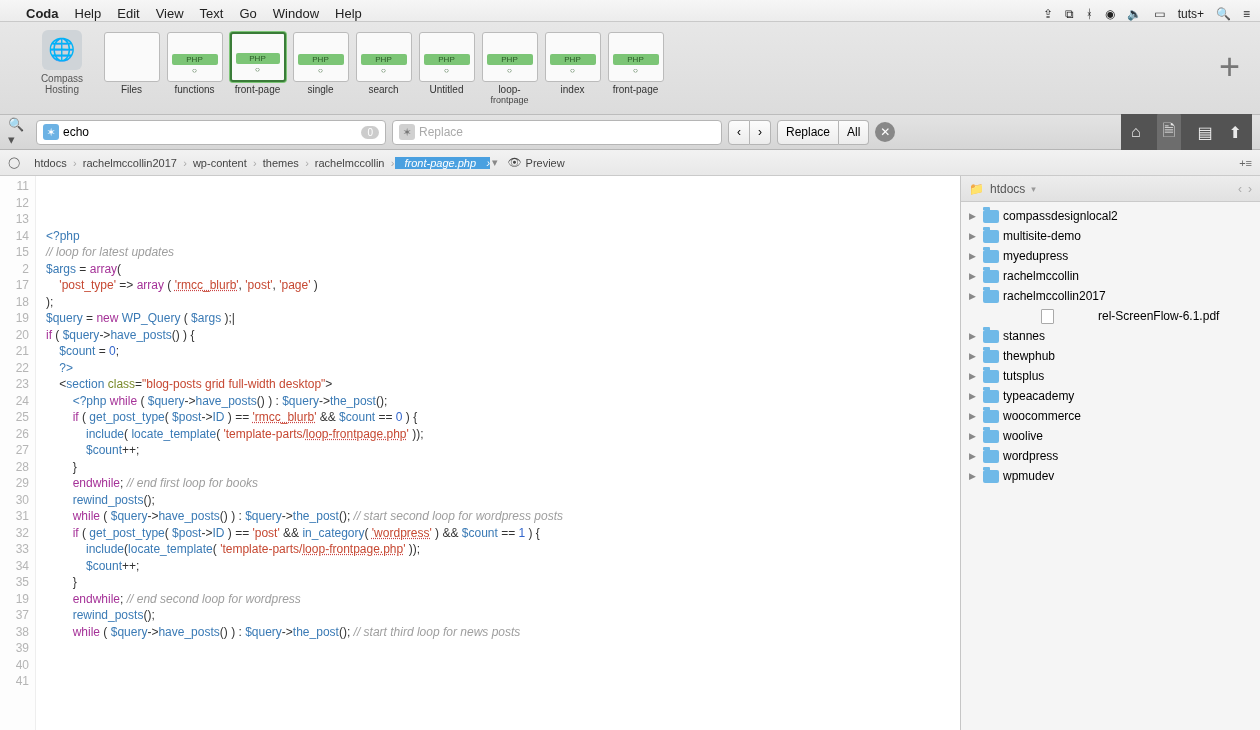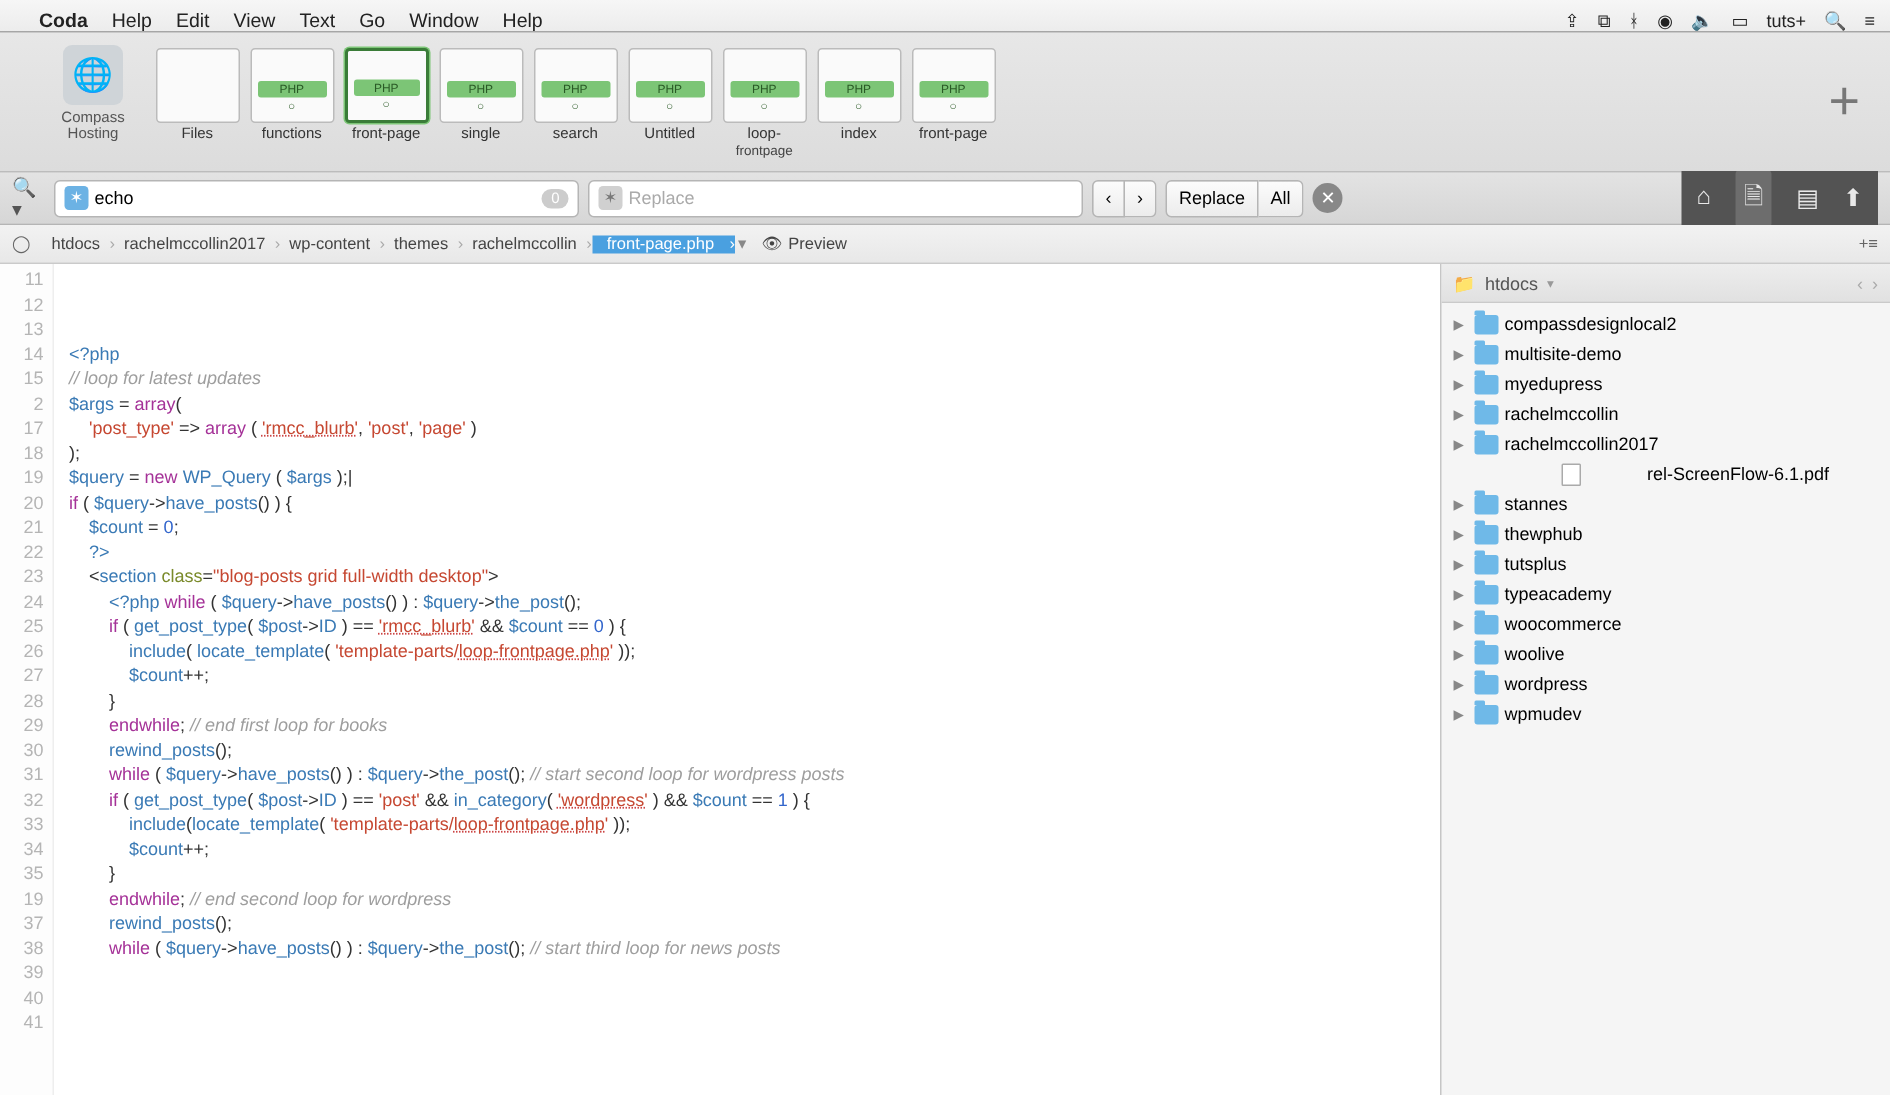--- a/index.html
+++ b/index.html
@@ -37,21 +37,21 @@
   .btngroup .btn:first-child{ border-radius:4px 0 0 4px;}
   .btngroup .btn:last-child{ border-radius:0 4px 4px 0; border-left:none;}
   .close-x{ width:20px; height:20px; border-radius:50%; background:#888; color:#fff; display:flex; align-items:center; justify-content:center; font-size:12px; cursor:pointer;}
   .right-icons{ margin-left:auto; display:flex; background:#535353; height:36px; align-items:center; padding:0 10px; gap:16px; color:#e9e9e9;}
   .right-icons .ri{ font-size:16px; cursor:pointer;}
   .right-icons .ri.active{ background:#6d6d6d; padding:6px; border-radius:3px;}
   .pathbar{ height:26px; background:linear-gradient(#f2f2f2,#e8e8e8); border-bottom:1px solid #cacaca; display:flex; align-items:center; font-size:11px; position:relative;}
   .pathbar .home{ padding:0 8px; color:#666;}
   .crumb{ padding:0 10px 0 6px; color:#444; position:relative; cursor:pointer;}
   .crumb::after{ content:"›"; position:absolute; right:0; color:#aaa;}
-  .crumb.active{ background:#4aa0e0; color:#fff; padding:0 14px 0 10px;}
+  .crumb.active{ background:#4aa0e0; color:#fff; padding:0 14px 0 10px;font-style:italic;}
   .crumb.active::after{color:#fff;}
   .preview-btn{ margin-left:10px; display:flex; align-items:center; gap:4px; color:#444; cursor:pointer;}
   .path-right{ margin-left:auto; padding:0 8px; color:#666; display:flex; gap:8px;}
   .main{ display:flex; height:568px; }
   .editor{ flex:1; display:flex; background:#fff; font-family:Menlo,Monaco,Consolas,monospace; font-size:12px; overflow:hidden;}
   .gutter{ width:36px; background:#fdfdfd; border-right:1px solid #eee; color:#b5b5b5; text-align:right; padding:2px 6px 0 0; line-height:16.5px;}
   .gutter div{ height:16.5px;}
   .code{ flex:1; padding:2px 0 0 10px; line-height:16.5px; white-space:pre; color:#333; position:relative;}
   .hl-line{ position:absolute; left:0; right:0; top:83px; height:17px; background:#fffce5; z-index:-1;}
   .c-comment{ color:#9e9e9e; font-style:italic;}

